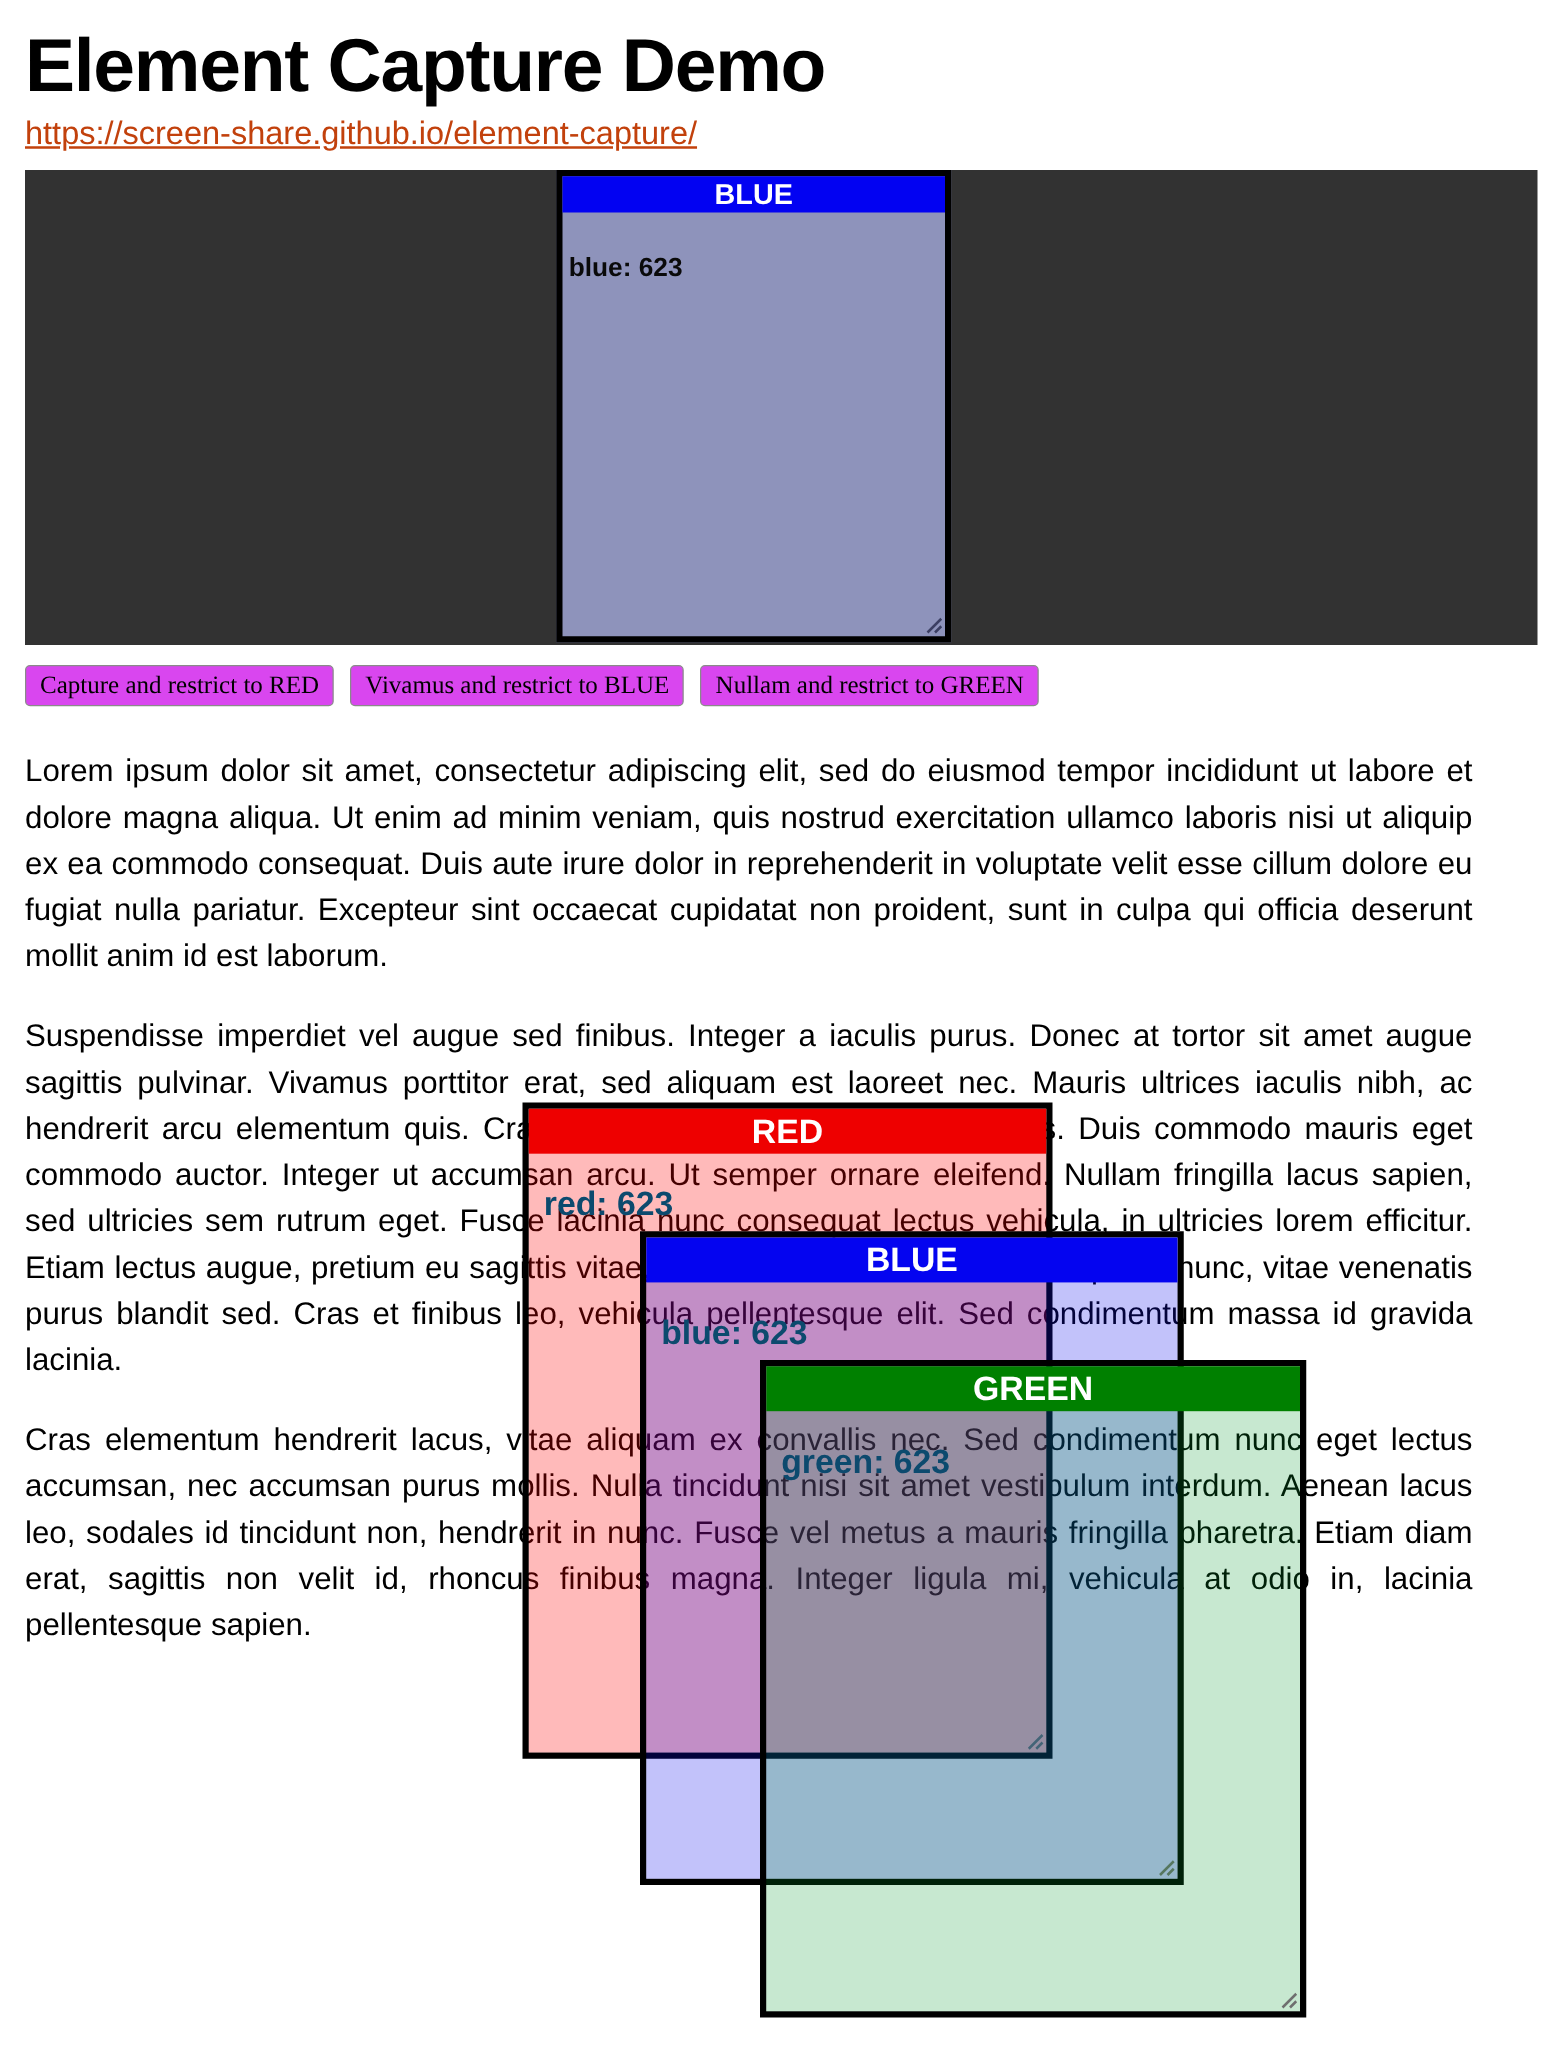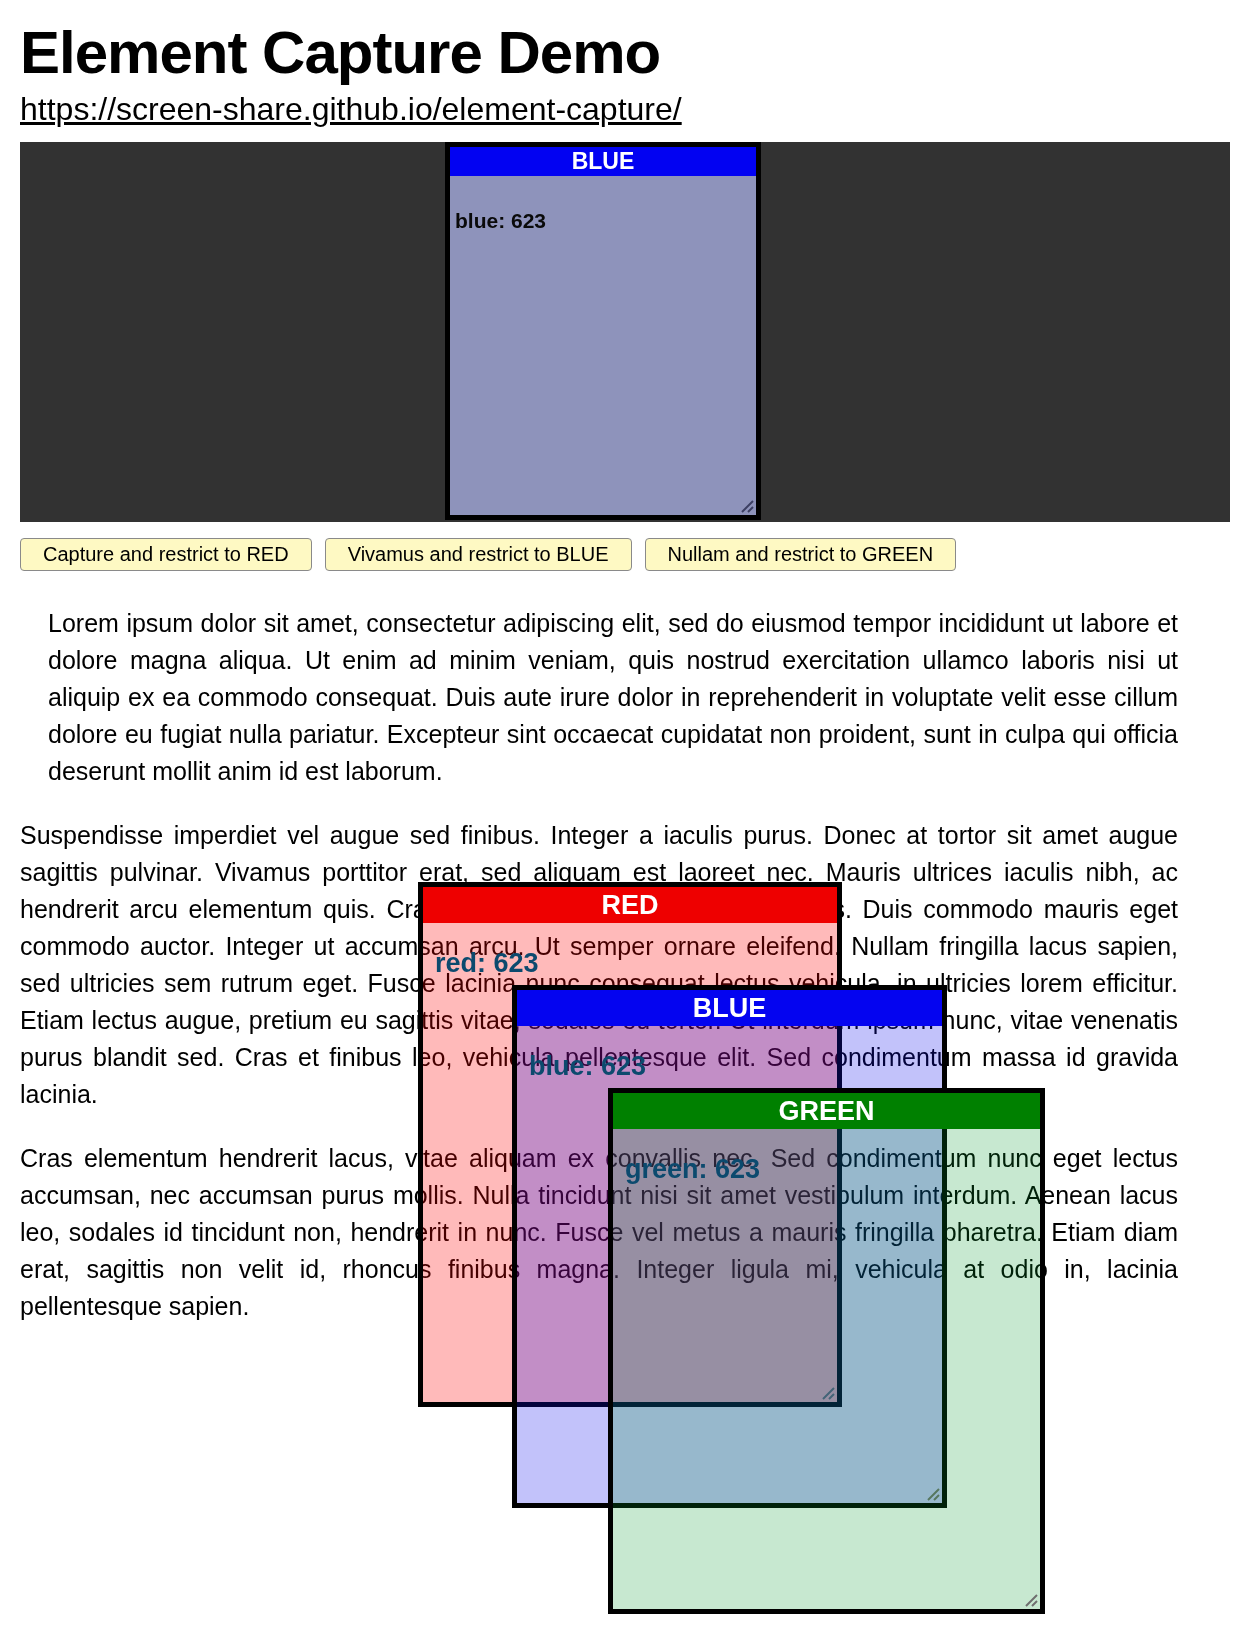--- a/index.html
+++ b/index.html
@@ -4,52 +4,52 @@
 <style>
   * { box-sizing: border-box; }
   html, body { margin: 0; padding: 0; background: #ffffff; }
   body {
     width: 1249px; min-height: 1636px; position: relative;
     font-family: "Liberation Sans", sans-serif; color: #000;
   }
   .wrap { padding: 0 19px 0 20px; }
 
   h1.page-title { font-size: 60px; font-weight: bold; margin: 18px 0 4px 0; letter-spacing: -1px; }
-  a.page-url { font-size: 32px; color: #000000; }
+  a.page-url { font-size: 26px; color: #c2410c; }
 
   .video-area {
     margin-top: 14px; width: 1210px; height: 380px;
     background: #323232; position: relative;
   }
   .capture {
     position: absolute; left: 425px; top: 0;
     width: 316px; height: 378px;
     border: 5px solid #000; background: #8e93bb;
   }
   .capture-header {
     height: 29px; line-height: 29px; background: #0202f2;
     color: #fff; font-weight: bold; font-size: 23px; text-align: center;
   }
   .capture-counter {
     margin: 33px 0 0 5px; font-size: 21px; font-weight: bold; color: #0a0a0a;
   }
 
   .btnrow { margin-top: 16px; display: flex; gap: 13px; }
   .btnrow button {
-    font-family: Liberation Sans, sans-serif;
-    font-size: 20px; padding: 4px 22px; color: #000;
-    background: #fef9c3; border: 1px solid #8a8a8a; border-radius: 4px;
+    font-family: Liberation Serif, serif;
+    font-size: 20px; padding: 4px 11px; color: #000;
+    background: #d946ef; border: 1px solid #8a8a8a; border-radius: 4px;
     cursor: pointer;
   }
 
   .content p {
     font-size: 25px; line-height: 37px; text-align: justify;
     margin: 27px 52px 27px 0;
   }
-  .content p.first { margin-top: 34px; margin-left: 28px; }
+  .content p.first { margin-top: 34px; }
 
   .panel {
     position: absolute; border: 5px solid #000; background: transparent;
   }
   .panel-header {
     height: 36px; line-height: 36px; text-align: center;
     color: #fff; font-weight: bold; font-size: 27px;
     cursor: move;
   }
   .panel-body { position: absolute; left: 0; right: 0; top: 36px; bottom: 0; }

